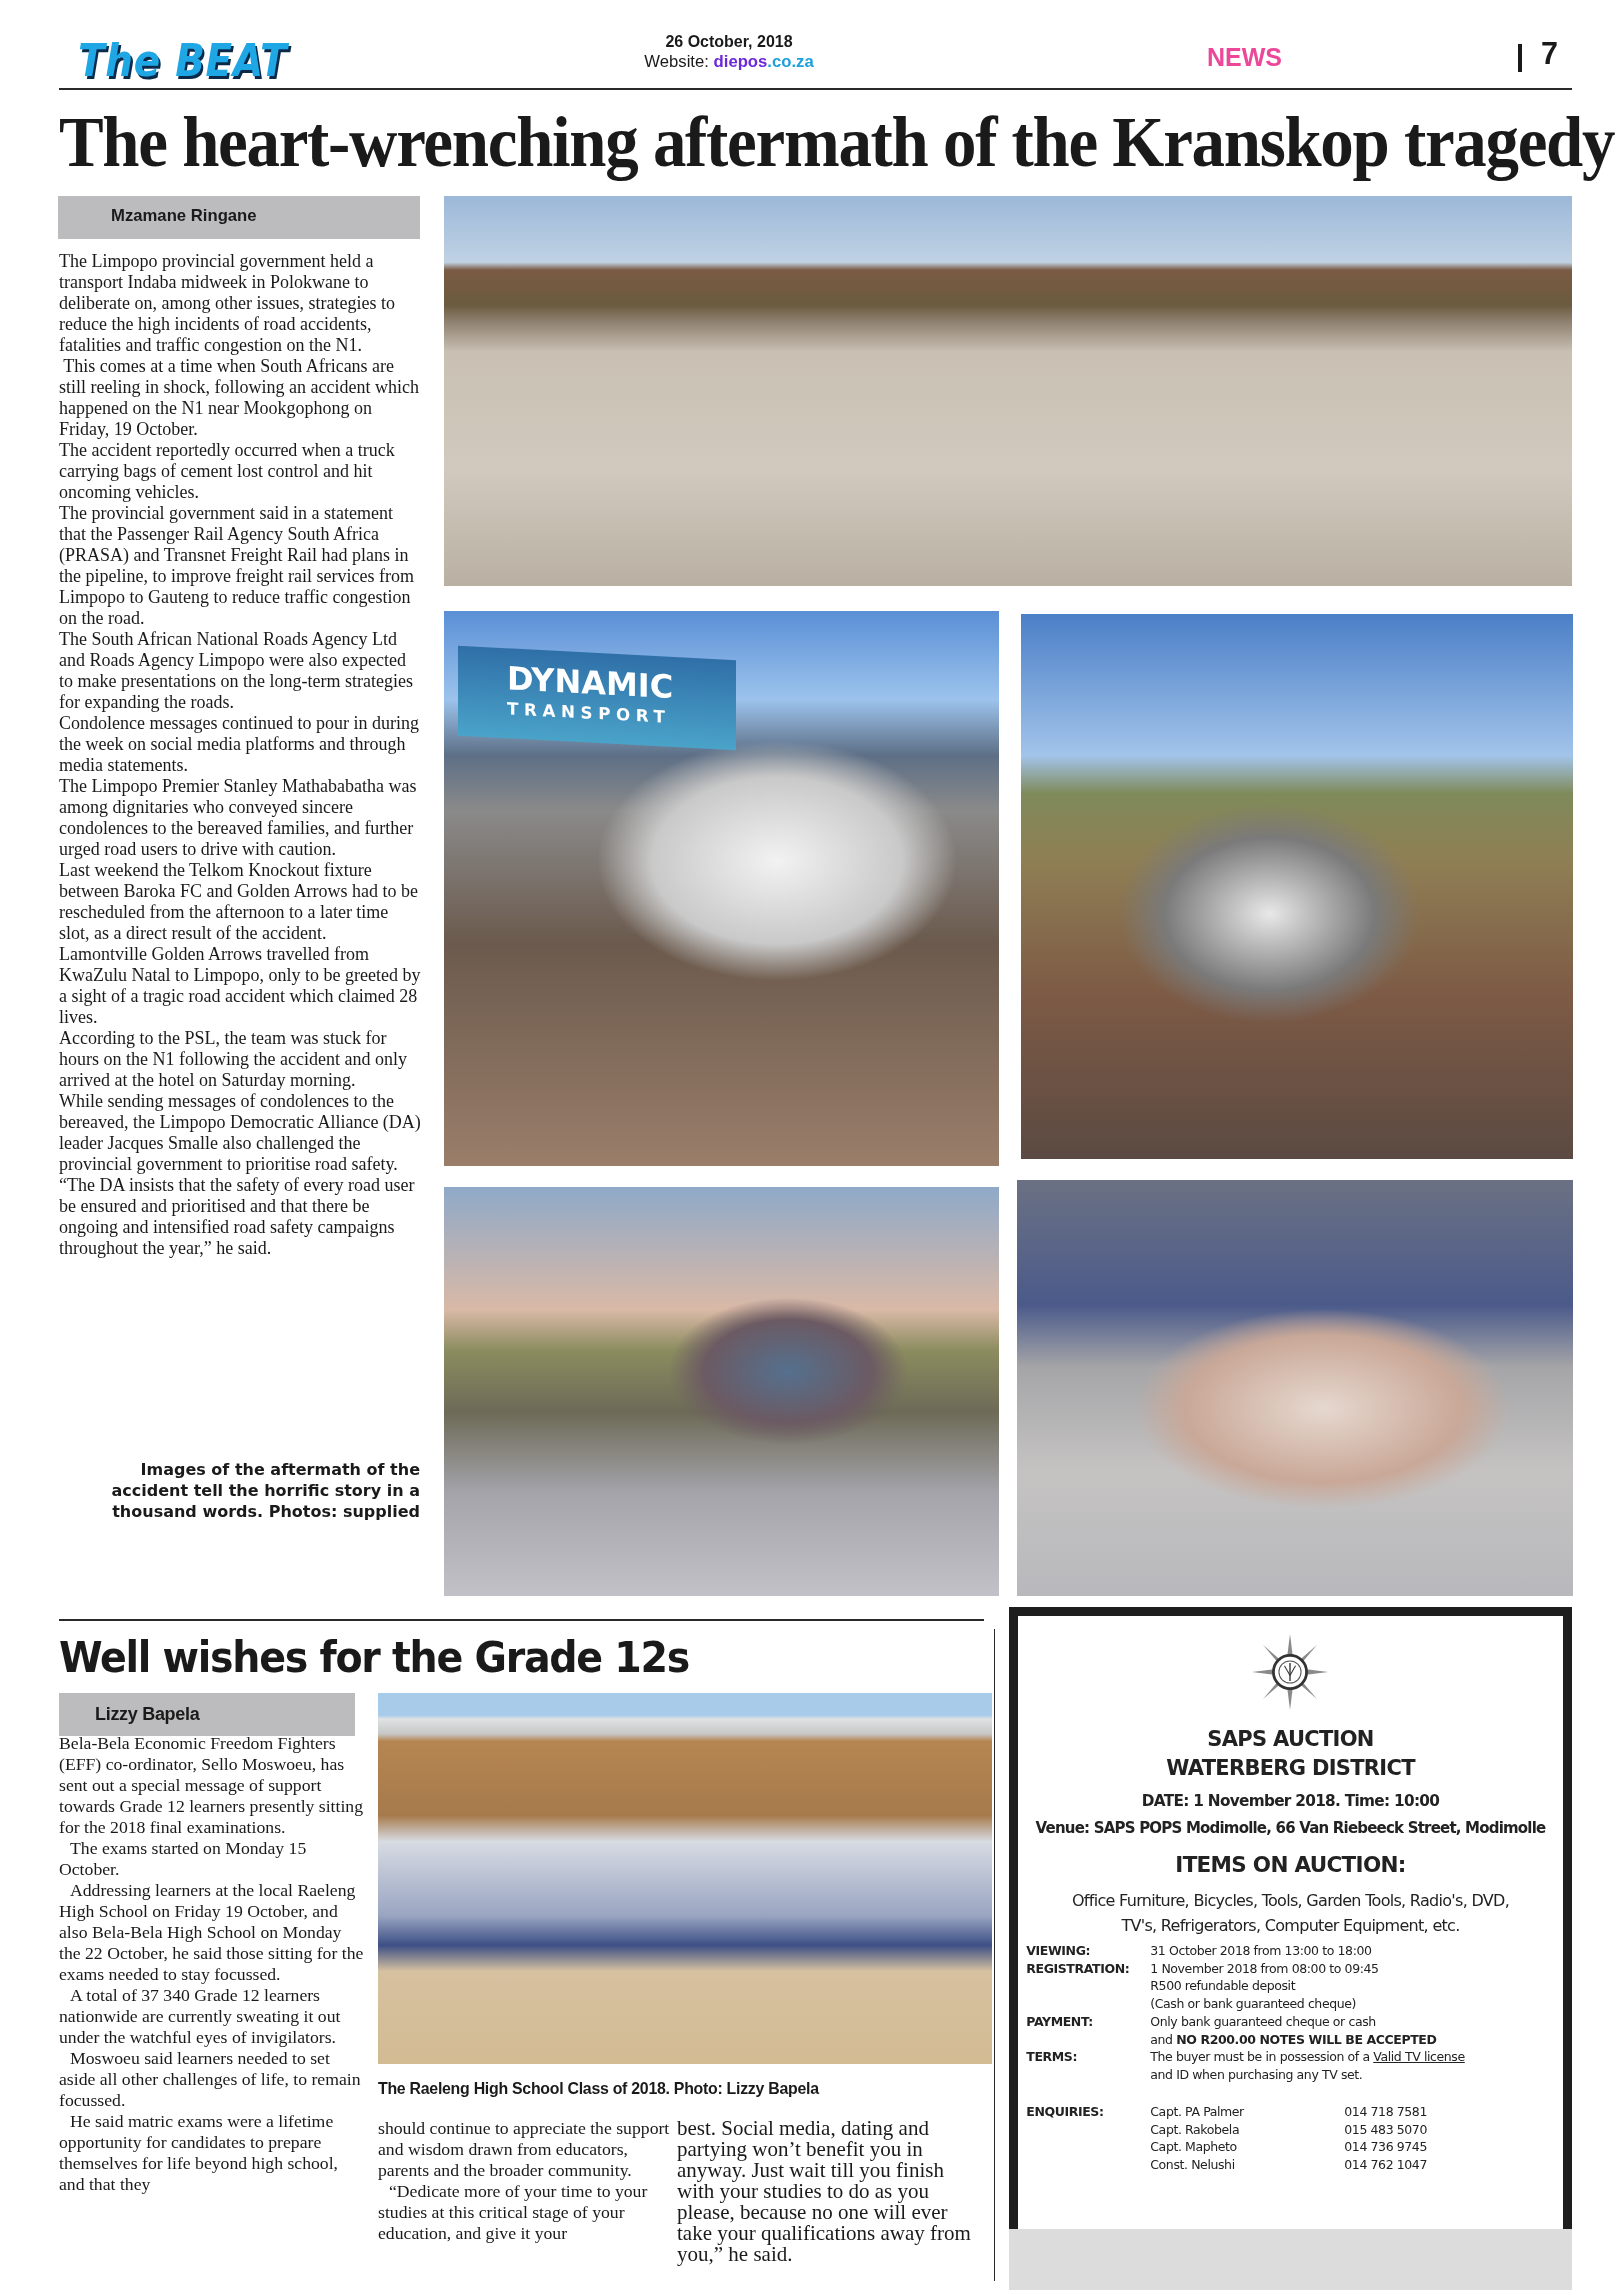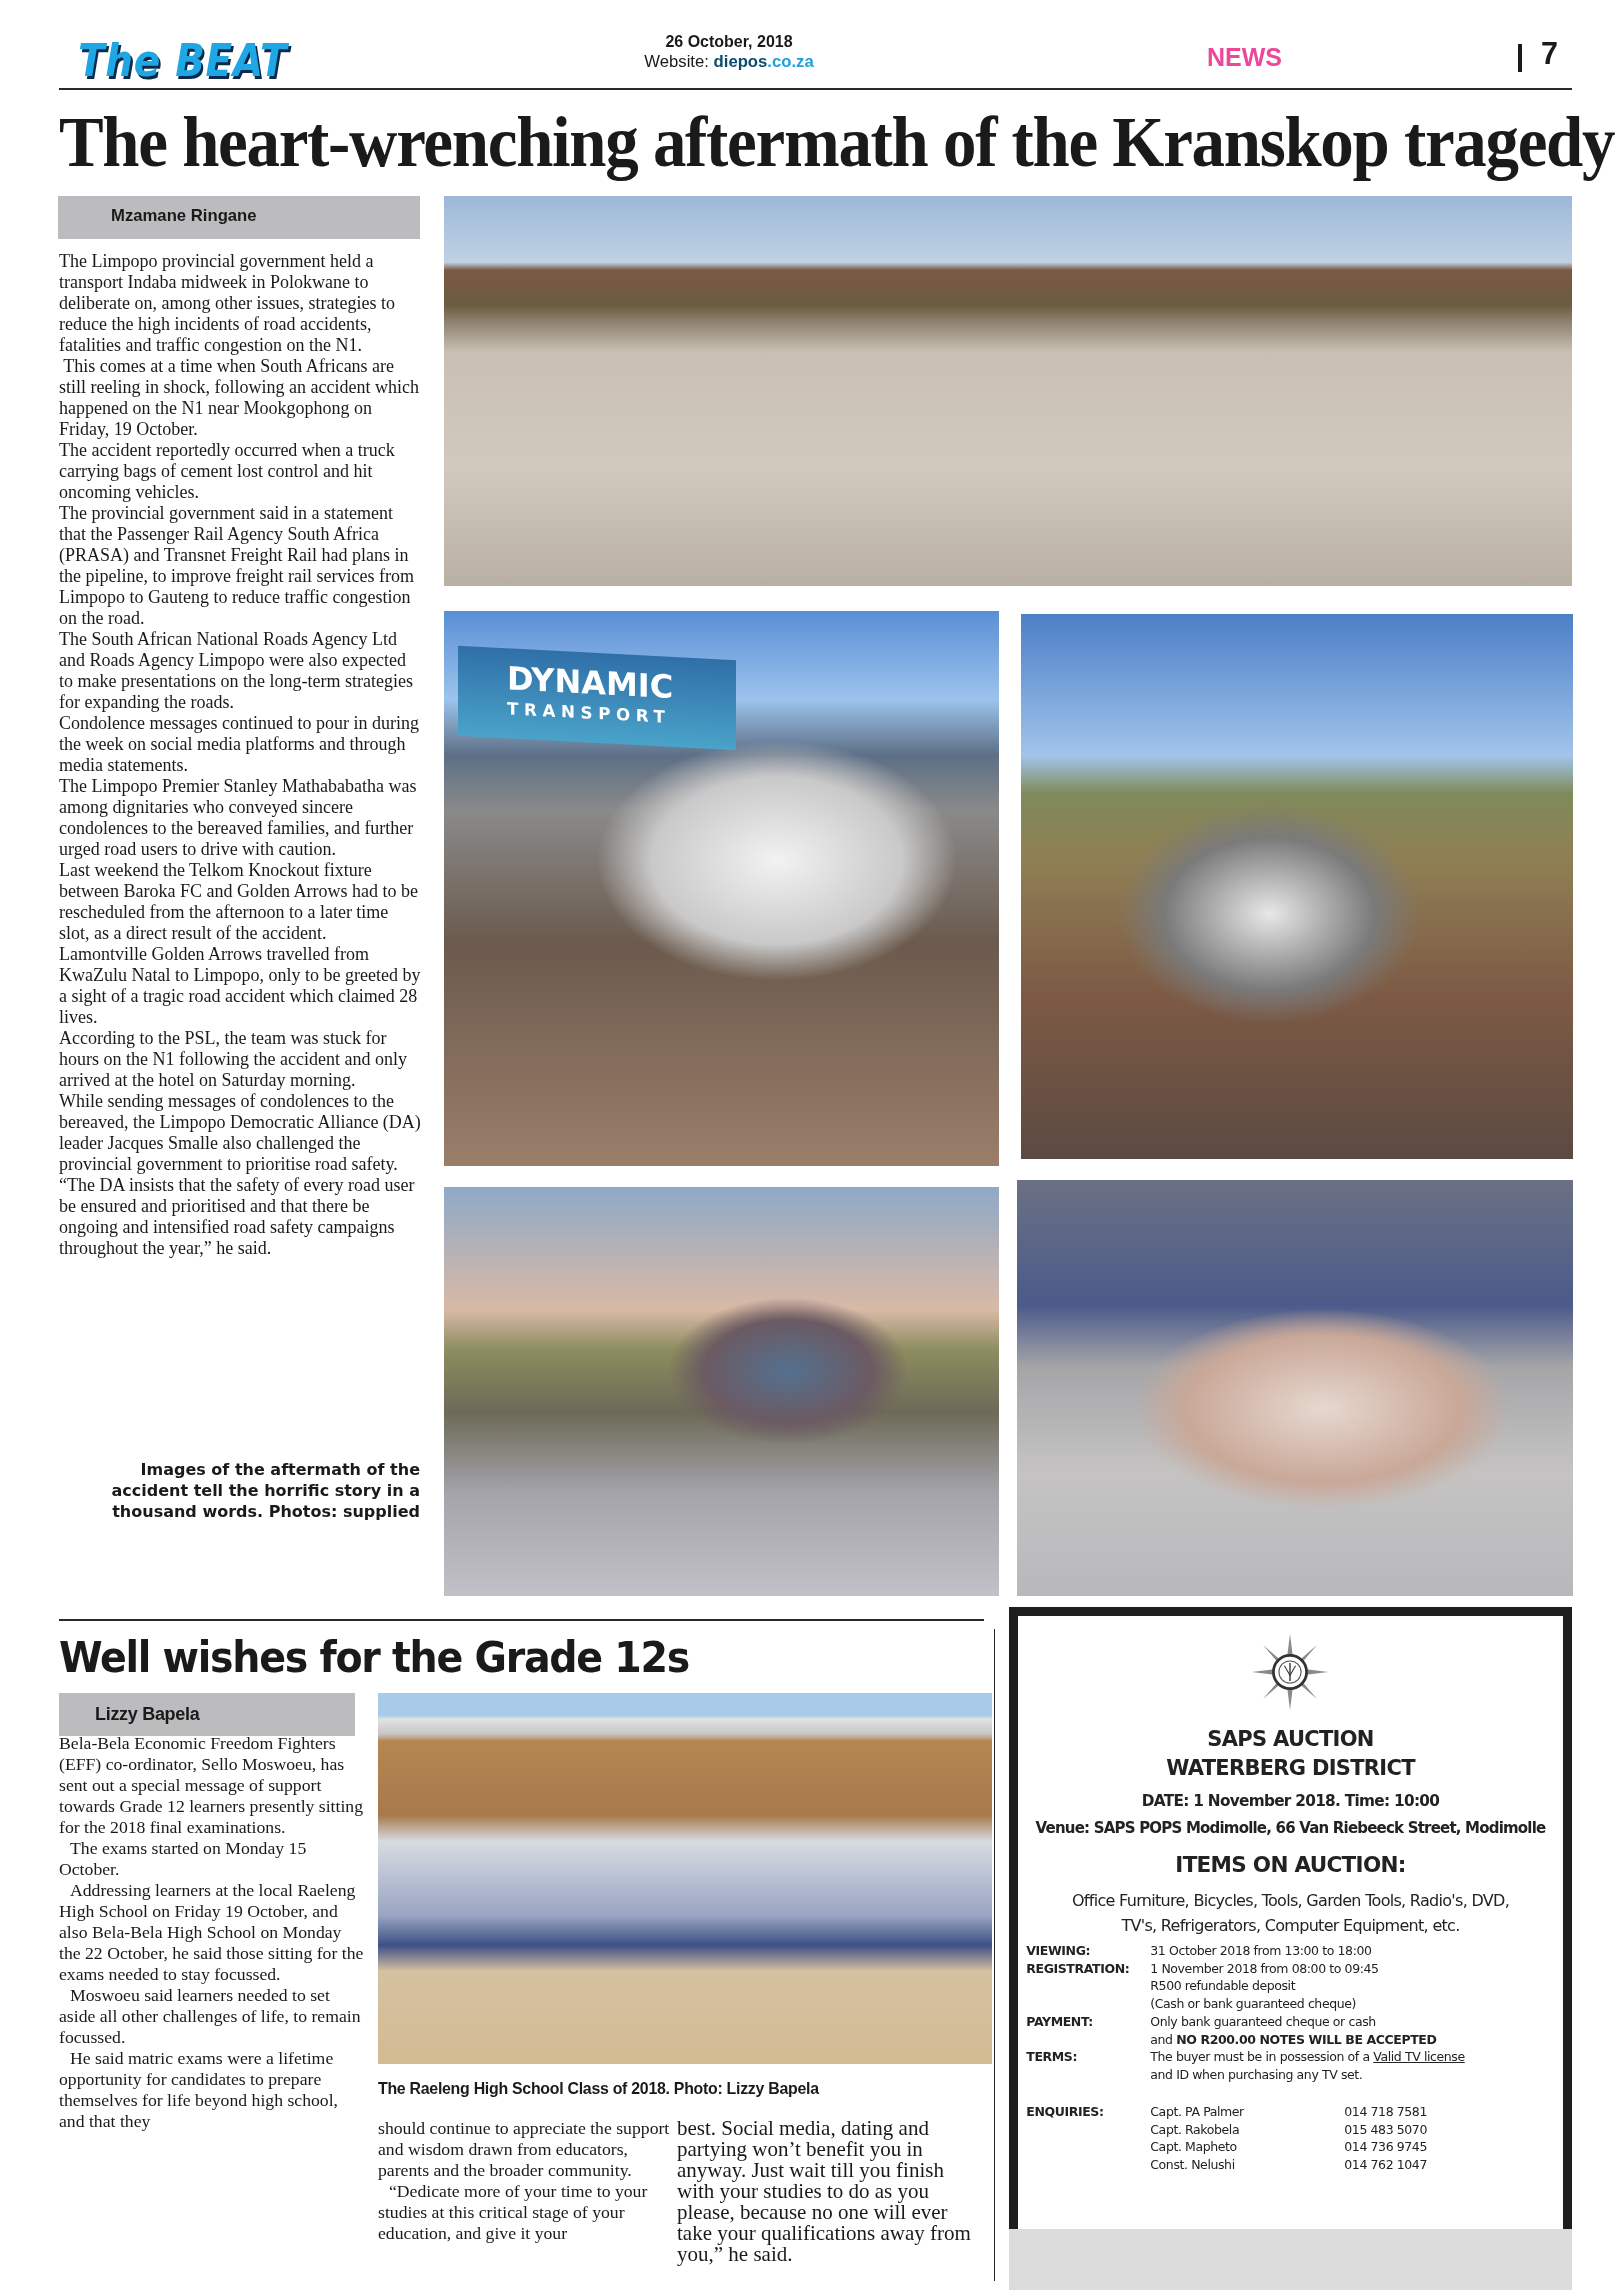--- a/index.html
+++ b/index.html
@@ -6,21 +6,21 @@
   html, body { width: 1623px; height: 2295px; background: #ffffff; overflow: hidden; }
   body { position: relative; font-family: "Liberation Serif", serif; color: #1a1a1a; }
   .abs { position: absolute; }
 
   
   .logo { left: 78px; top: 35px; font-family: "DejaVu Sans", sans-serif; font-weight: bold; font-style: italic;
           font-size: 39px; color: #1ea7e4; letter-spacing: 0.7px; text-shadow: 2.1px 2.1px 0 #0b2a4a; transform: scaleY(1.15); transform-origin: top left; }
   .dateline { left: 611px; top: 32px; width: 236px; text-align: center; font-family: "Liberation Sans", sans-serif; }
   .date { font-size: 16px; font-weight: bold; line-height: 19.4px; }
   .website { font-size: 16.7px; line-height: 22px; }
-  .site-red { color: #0c4a6e; font-weight: bold; }
+  .site-red { color: #6d28d9; font-weight: bold; }
   .site-blue { color: #1ea0dc; font-weight: bold; }
   .section-label { left: 1207px; top: 43px; font-family: "Liberation Sans", sans-serif; font-weight: bold; font-size: 25px; color: #ec4899; }
   .page-sep { left: 1518px; top: 44px; width: 3.5px; height: 28px; background: #1a1a1a; }
   .page-num { left: 1541px; top: 36px; font-family: "Liberation Sans", sans-serif; font-weight: bold; font-size: 30.5px; }
   .rule-top { left: 59px; top: 88px; width: 1513px; height: 2.1px; background: #2a2a2a; }
 
   
   .headline { left: 59px; top: 97px; width: 1513px; font-family: "Liberation Serif", serif; font-size: 72px; line-height: 90px;
               letter-spacing: -1.4px; white-space: nowrap; transform: scaleX(0.93); transform-origin: left top; }
 
@@ -145,20 +145,21 @@
 
 <div class="abs rule-bottom"></div>
 <h2 class="abs headline-2">Well wishes for the Grade 12s</h2>
 <div class="abs vrule"></div>
 <div class="abs byline byline-2">Lizzy Bapela</div>
 
 <div class="abs body-col col-b1">
   <p>Bela-Bela Economic Freedom Fighters (EFF) co-ordinator, Sello Moswoeu, has sent out a special message of support towards Grade 12 learners presently sitting for the 2018 final examinations.</p>
   <p class="indent">The exams started on Monday 15 October.</p>
   <p class="indent">Addressing learners at the local Raeleng High School on Friday 19 October, and also Bela-Bela High School on Monday the 22 October, he said those sitting for the exams needed to stay focussed.</p>
+  <p class="indent">A total of 37 340 Grade 12 learners nationwide are currently sweating it out under the watchful eyes of invigilators.</p>
   <p class="indent">Moswoeu said learners needed to set aside all other challenges of life, to remain focussed.</p>
   <p class="indent">He said matric exams were a lifetime opportunity for candidates to prepare themselves for life beyond high school, and that they</p>
 </div>
 
 <div class="abs photo photo-class" title="The Raeleng High School Class of 2018. Photo: Lizzy Bapela"></div>
 <div class="abs caption-class">The Raeleng High School Class of 2018. Photo: Lizzy Bapela</div>
 
 <div class="abs body-col col-b2">
   <p>should continue to appreciate the support and wisdom drawn from educators, parents and the broader community.</p>
   <p class="indent">“Dedicate more of your time to your studies at this critical stage of your education, and give it your</p>

